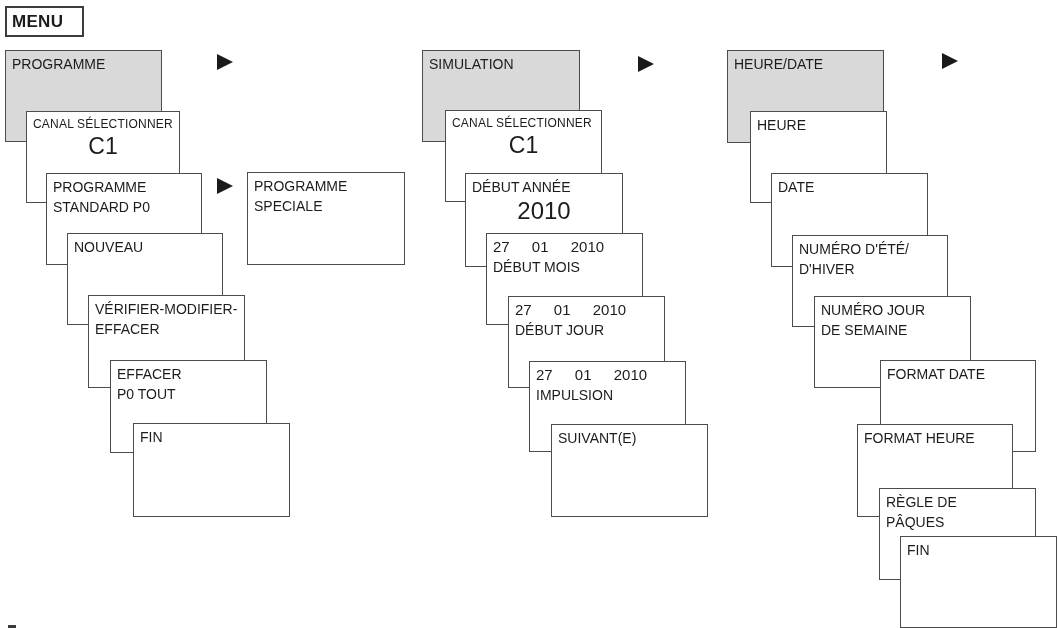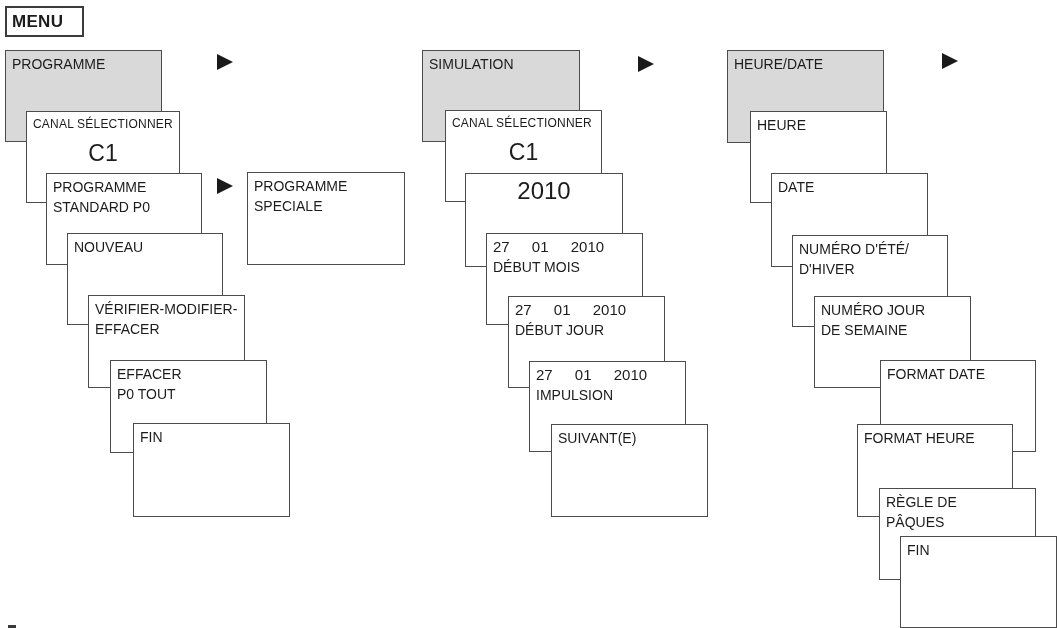--- a/index.html
+++ b/index.html
@@ -14,21 +14,21 @@
   .stage{position:absolute;inset:0;border-radius:13px;}
   .box{
     position:absolute;box-sizing:border-box;
     background:var(--bf);border:1px solid var(--bd);
     padding:3px 6px;font-size:14px;line-height:20px;
     white-space:nowrap;
   }
   .hdr{background:var(--hdr);}
   .ln{white-space:nowrap;}
   .ln.sm{font-size:12px;line-height:15px;letter-spacing:0.2px;padding-top:2px;}
-  .val{font-size:23px;line-height:26px;text-align:center;margin-top:8px;}
+  .val{font-size:23px;line-height:26px;text-align:center;margin-top:1px;}
   .val.yr{font-size:24px;margin-top:1px;text-align:center;}
   .date{word-spacing:18px;font-size:15px;}
   .arrow{
     position:absolute;width:0;height:0;
     border-top:8px solid transparent;border-bottom:8px solid transparent;
     border-left:16px solid var(--ar);
   }
   .menu-box{
     position:absolute;left:5px;top:6px;width:79px;height:31px;box-sizing:border-box;
     border:2px solid #3c3c3c;background:#ffffff;
@@ -77,20 +77,21 @@
     </div>
     <div>
       <div class="box hdr" style="left: 422px; top: 50px; width: 158px; height: 92px;">
         <div class="ln">SIMULATION</div>
       </div>
       <div class="box" style="left: 445px; top: 110px; width: 157px; height: 92px;">
         <div class="ln sm">CANAL SÉLECTIONNER</div>
         <div class="val">C1</div>
       </div>
       <div class="box" style="left: 465px; top: 173px; width: 158px; height: 94px;">
+        <div class="ln">DÉBUT ANNÉE</div>
         <div class="val yr">2010</div>
       </div>
       <div class="box" style="left: 486px; top: 233px; width: 157px; height: 92px;">
         <div class="ln date">27 01 2010</div>
         <div class="ln">DÉBUT MOIS</div>
       </div>
       <div class="box" style="left: 508px; top: 296px; width: 157px; height: 92px;">
         <div class="ln date">27 01 2010</div>
         <div class="ln">DÉBUT JOUR</div>
       </div>

